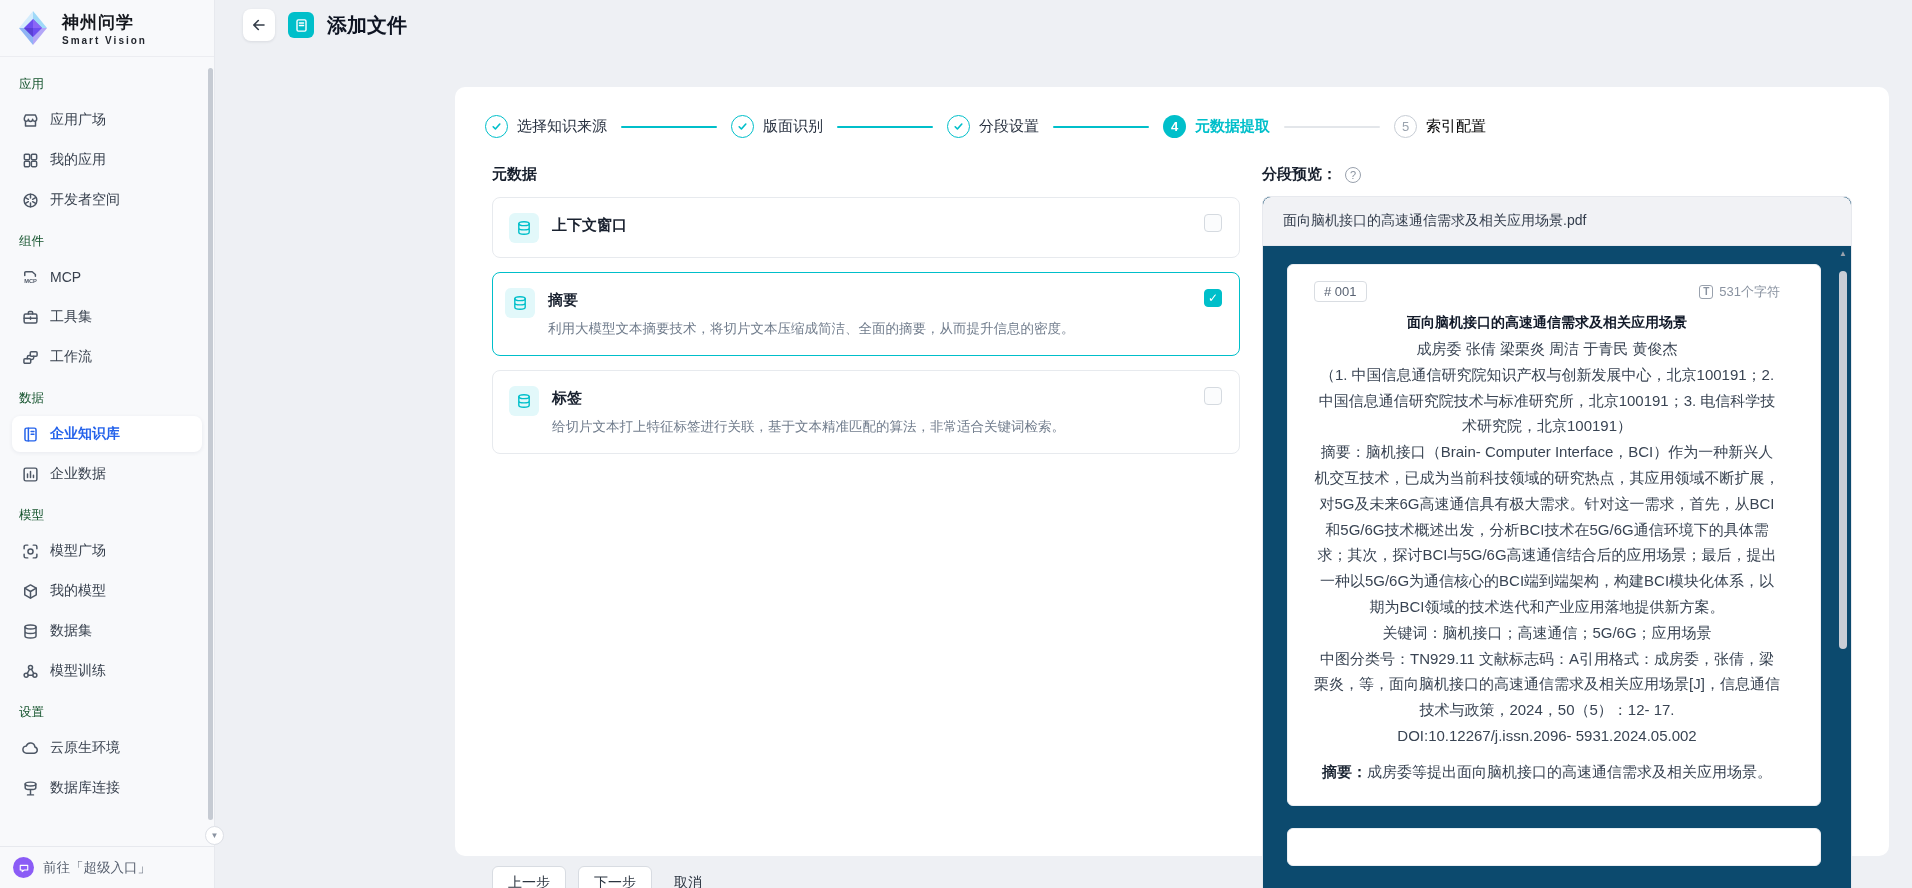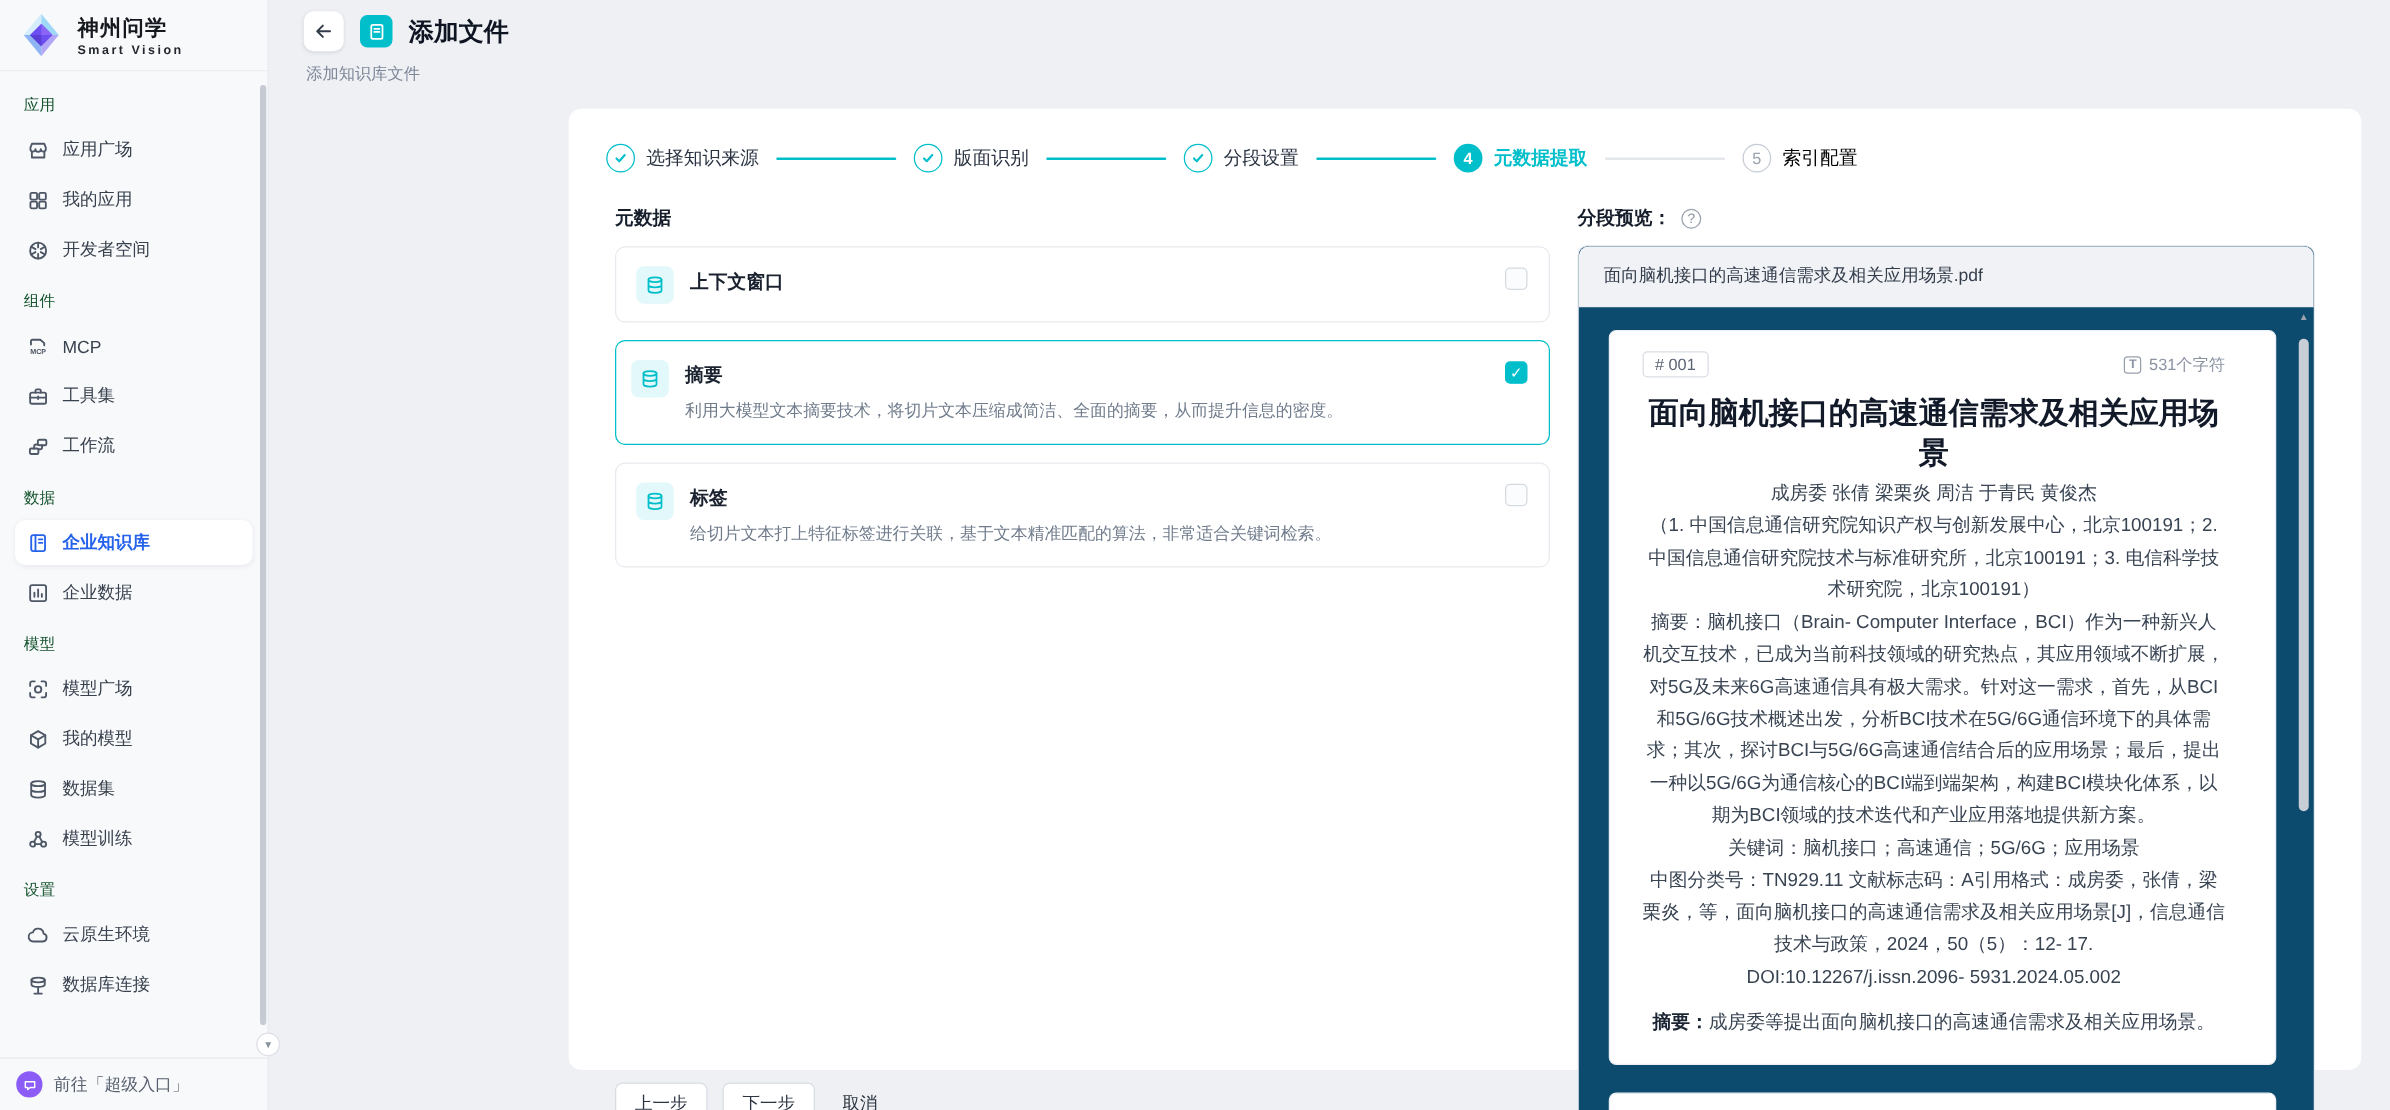--- a/index.html
+++ b/index.html
@@ -102,21 +102,21 @@
               border-bottom:1px solid #e7e9ee; border-radius:8px 8px 0 0; }
   .chunks { padding:18px 30px 0 24px; height:calc(100% - 49px); overflow:hidden;text-align:center; }
   .chunk-card { background:#fff; border:1px solid #eceff3; border-radius:6px;
                 padding:16px 40px 20px 26px; margin-bottom:22px; }
   .chunk-head { display:flex; justify-content:space-between; align-items:center; }
   .chunk-badge { border:1px solid #d9dde2; border-radius:4px; padding:2px 9px; font-size:13px;
                  color:#596373; background:#fff; }
   .chunk-count { display:flex; align-items:center; gap:6px; font-size:13px; color:#8a93a1; }
   .t-icon { width:14px; height:14px; border:1px solid #99a1ad; border-radius:3px; font-size:10px;
             font-weight:700; display:flex; align-items:center; justify-content:center; color:#8a93a1; }
-  .chunk-title { font-size:24px; font-weight:700; color:#121a29; margin:12px 0 4px; }
+  .chunk-title { font-size:14px; font-weight:700; color:#121a29; margin:12px 0 4px; }
   .chunk-body { font-size:15px; color:#394453; line-height:1.72; white-space:pre-line; }
   .chunk-summary { margin-top:10px; font-size:15px; color:#394453; line-height:1.72; }
   .chunk-summary b { color:#1b2533; }
 
   .v-scroll { position:absolute; right:2px; top:52px; bottom:3px; width:12px; }
   .v-arrow { position:absolute; left:0; width:12px; text-align:center; font-size:8px; color:#9aa2ad; cursor:pointer; }
   .v-arrow.up { top:0; }
   .v-arrow.down { bottom:0; }
   .v-thumb { position:absolute; left:2px; top:22px; width:8px; height:378px;
              background:#c9ced6; border-radius:4px; cursor:pointer; }
@@ -305,21 +305,20 @@
         </svg>
       </button>
       <span class="doc-badge">
         <svg viewBox="0 0 16 16" fill="none" stroke="#fff" stroke-width="1.5" stroke-linecap="round" stroke-linejoin="round">
           <rect x="3.2" y="2" width="9.6" height="12" rx="1.4"></rect>
           <path d="M5.8 5.4h4.4M5.8 8h4.4"></path>
         </svg>
       </span>
       <h1 class="page-title">添加文件</h1>
     </div>
-    <div class="page-subtitle">添加知识库文件</div>
 
     <section class="card">
       <div class="stepper" id="stepper">
           <div class="step done">
             <span class="step-circle">
               <svg viewBox="0 0 12 12" fill="none" stroke="currentColor" stroke-width="1.8" stroke-linecap="round" stroke-linejoin="round">
                 <path d="M2.4 6.3l2.4 2.4 4.8-5.4"></path>
               </svg>
             </span>
             <span class="step-label">选择知识来源</span>

